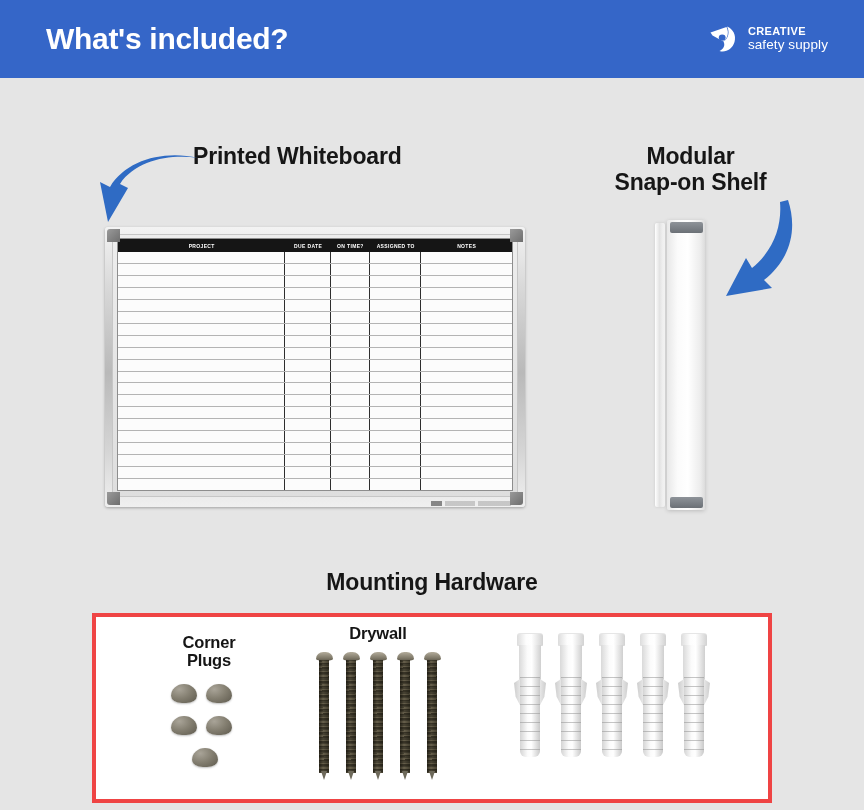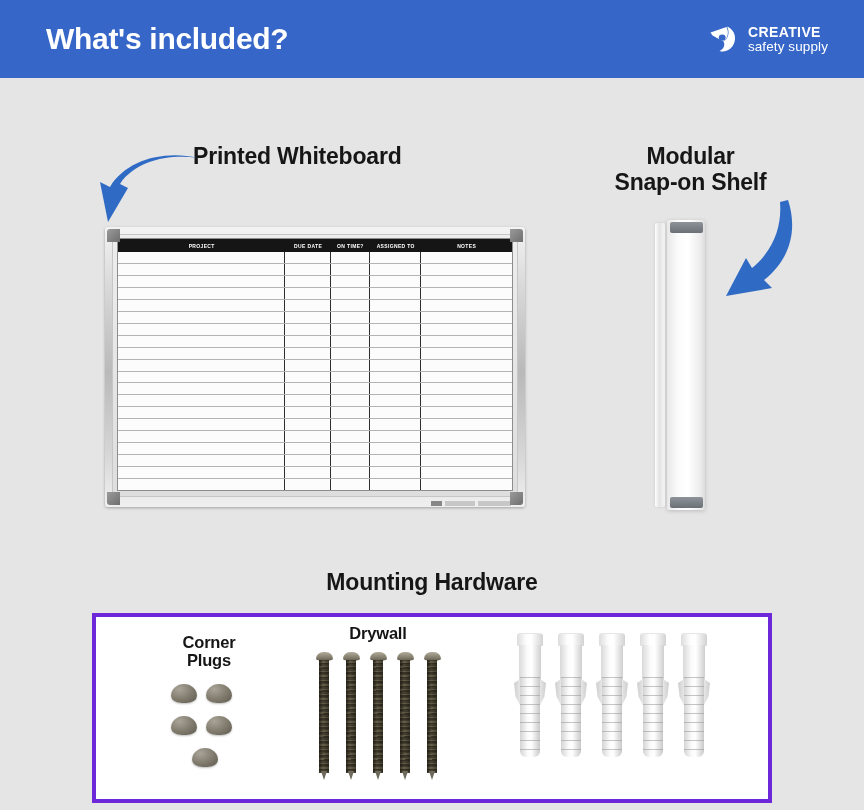--- a/index.html
+++ b/index.html
@@ -41,21 +41,21 @@
   
   #brand-logo {
     display: flex;
     align-items: center;
     gap: 9px;
   }
   #brand-mark { width: 30px; height: 32px; display: block; }
   #brand-text { display: flex; flex-direction: column; line-height: 1; }
   #brand-name {
     color: #ffffff;
-    font-size: 14px;
+    font-size: 11px;
     font-weight: bold;
     letter-spacing: 0.4px;
   }
   #brand-tagline {
     color: #ffffff;
     font-size: 13.5px;
     font-weight: normal;
     letter-spacing: 0.1px;
     margin-top: 1px;
   }
@@ -193,21 +193,21 @@
     border-radius: 2px;
   }
   #shelf-cap-top { top: 2px; }
   #shelf-cap-bottom { bottom: 2px; }
 
   
   #hardware-box {
     position: absolute;
     left: 92px; top: 613px;
     width: 680px; height: 190px;
-    border: 4px solid #6d28d9;
+    border: 4px solid #ef4444;
     background: #ffffff;
     padding-left: 39px;
   }
   .hw-group { position: absolute; }
   .hw-title {
     font-weight: bold;
     color: #151515;
     text-align: center;
     font-size: 16.5px;
     line-height: 1.1;

